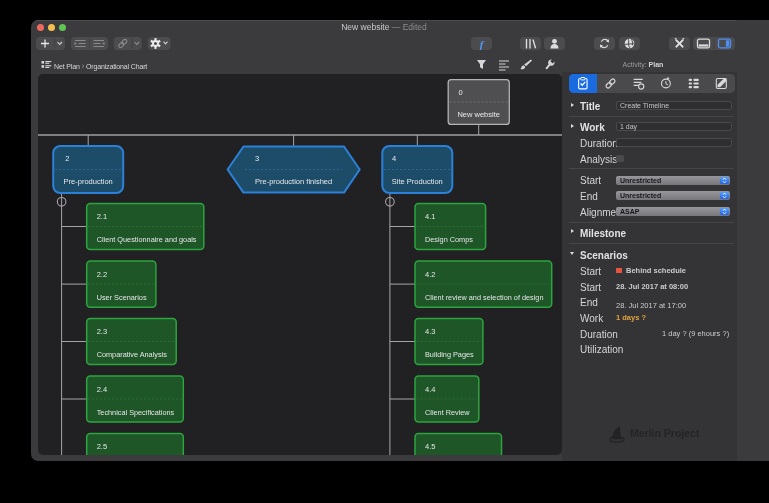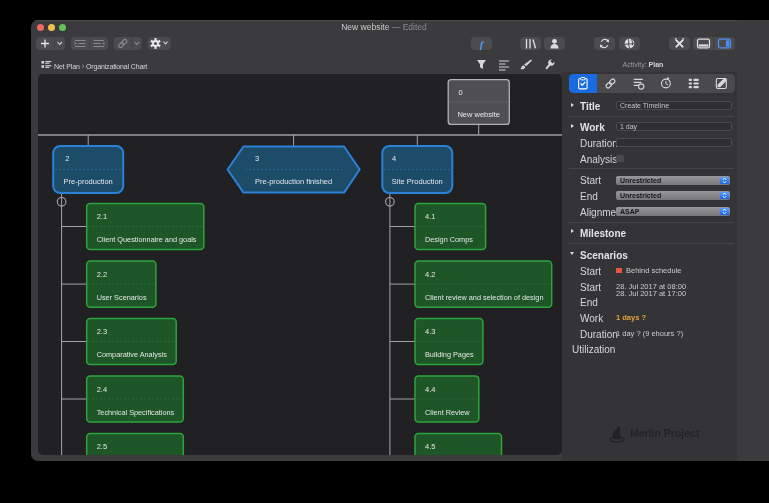--- a/index.html
+++ b/index.html
@@ -326,30 +326,30 @@
     <div class="sep" style="top:150px;"></div>
 
     <div class="tri" style="left:9px;top:157.4px;border-left:3.5px solid #dadadc;border-top:2.5px solid transparent;border-bottom:2.5px solid transparent;"></div>
     <div class="lbl" style="left:18px;top:156px;">Milestone</div>
     <div class="sep" style="top:171px;"></div>
 
     <div class="tri" style="left:8px;top:179.9px;border-top:3.5px solid #dadadc;border-left:2.5px solid transparent;border-right:2.5px solid transparent;"></div>
     <div class="lbl" style="left:18px;top:178px;">Scenarios</div>
     <div class="lbl" style="left:18px;top:194.1px;font-weight:normal;color:#d5d5d7;">Start</div>
     <div class="abs" style="left:54px;top:195.8px;width:5.5px;height:5.5px;background:#e4543f;"></div>
-    <div class="val" style="left:64px;top:194.1px;">Behind schedule</div>
+    <div class="val" style="left:64px;top:194.1px;font-weight:bold;">Behind schedule</div>
     <div class="lbl" style="left:18px;top:209.8px;font-weight:normal;color:#d5d5d7;">Start</div>
-    <div class="val" style="top:209.8px;">28. Jul 2017 at 08:00</div>
+    <div class="val" style="top:209.8px;font-weight:bold;">28. Jul 2017 at 08:00</div>
     <div class="lbl" style="left:18px;top:225.1px;font-weight:normal;color:#d5d5d7;">End</div>
-    <div class="val" style="top:217px;">28. Jul 2017 at 17:00</div>
+    <div class="val" style="top:229px;">28. Jul 2017 at 17:00</div>
     <div class="lbl" style="left:18px;top:240.6px;font-weight:normal;color:#d5d5d7;">Work</div>
     <div class="val" style="top:240.6px;color:#e2a33c;font-weight:bold;">1 days ?</div>
     <div class="lbl" style="left:18px;top:256.9px;font-weight:normal;color:#d5d5d7;">Duration</div>
-    <div class="val" style="top:256.9px;">1 day ? (9 ehours ?)</div>
-    <div class="lbl" style="left:10px;top:272.2px;font-weight:normal;color:#d5d5d7;">Utilization</div>
+    <div class="val" style="top:256.9px;margin-left:46px;">1 day ? (9 ehours ?)</div>
+    <div class="lbl" style="left:18px;top:272.2px;font-weight:normal;color:#d5d5d7;">Utilization</div>
 
     <svg class="abs" style="left:45px;top:352px;" width="20" height="20" viewBox="0 0 20 20">
       <g fill="none" stroke="#232326" stroke-width="1.4">
         <path d="M 12.5 3 C 8 6 6 10 5.5 14.5"></path>
         <path d="M 12.5 3 C 12 8 12.5 12 14.5 14.5"></path>
         <path d="M 5.5 14.5 L 14.5 14.5"></path>
         <ellipse cx="10" cy="15.5" rx="7" ry="2.6"></ellipse>
       </g>
       <path d="M 12.5 2.5 C 9 5.5 6.5 9.5 6 14 L 13.5 14 C 12 11 12 7 12.5 2.5 Z" fill="#232326"></path>
     </svg>

